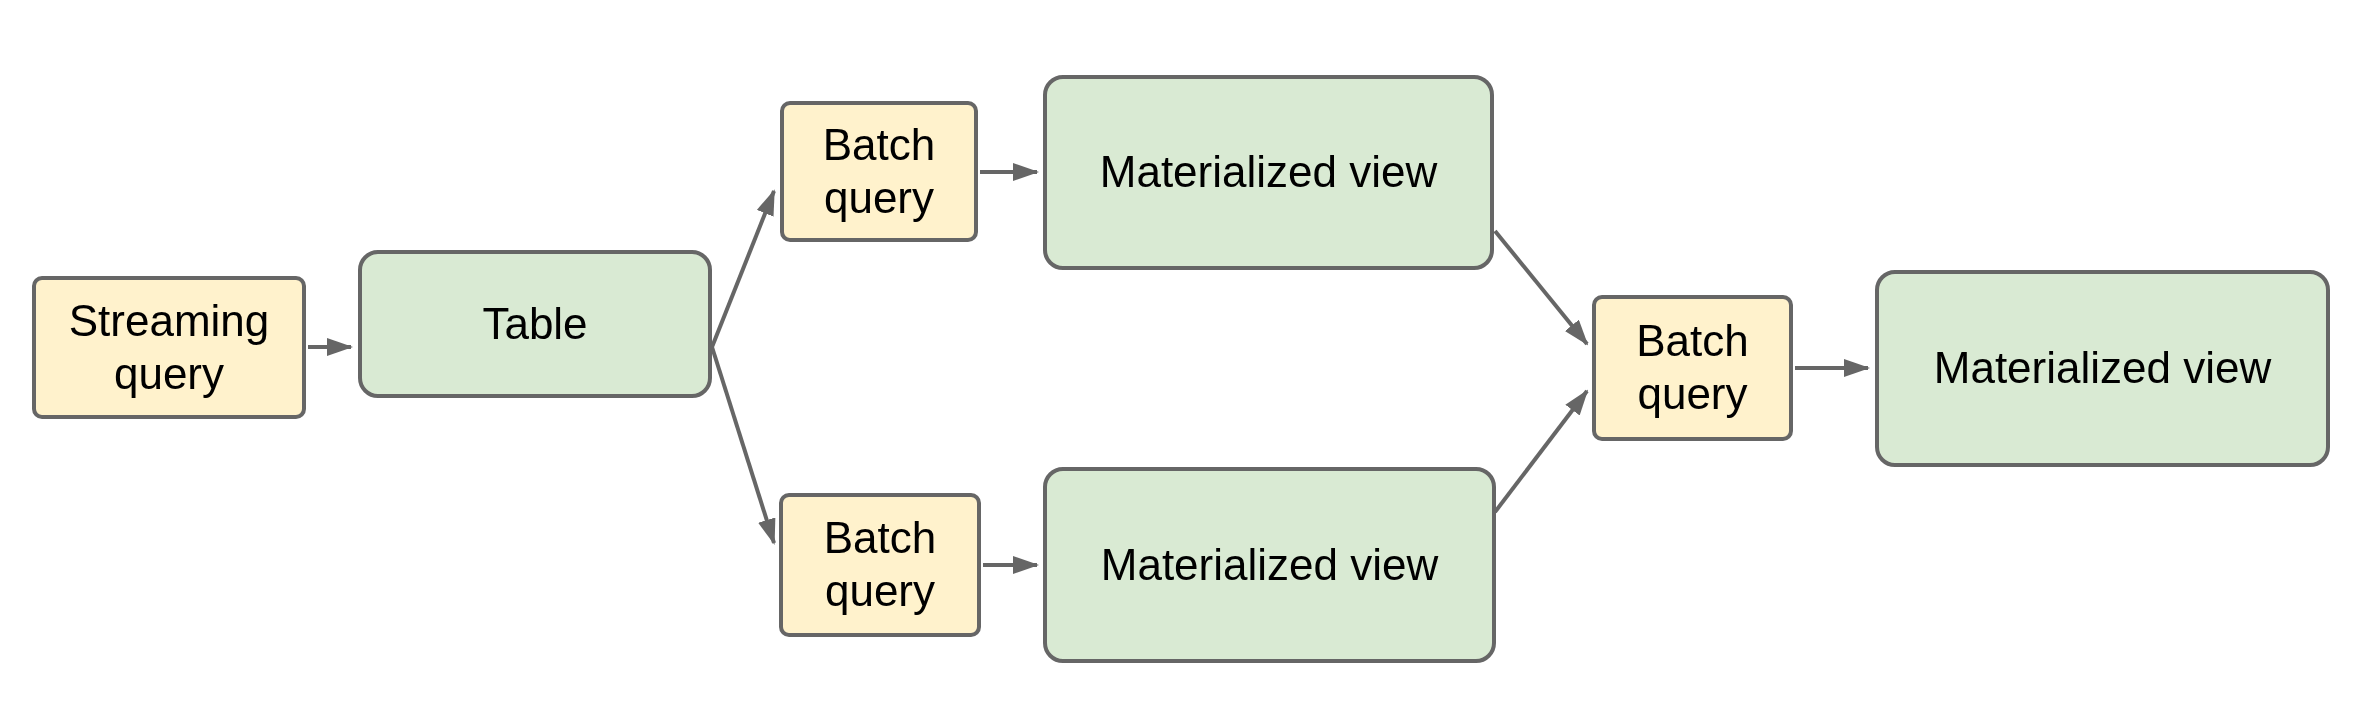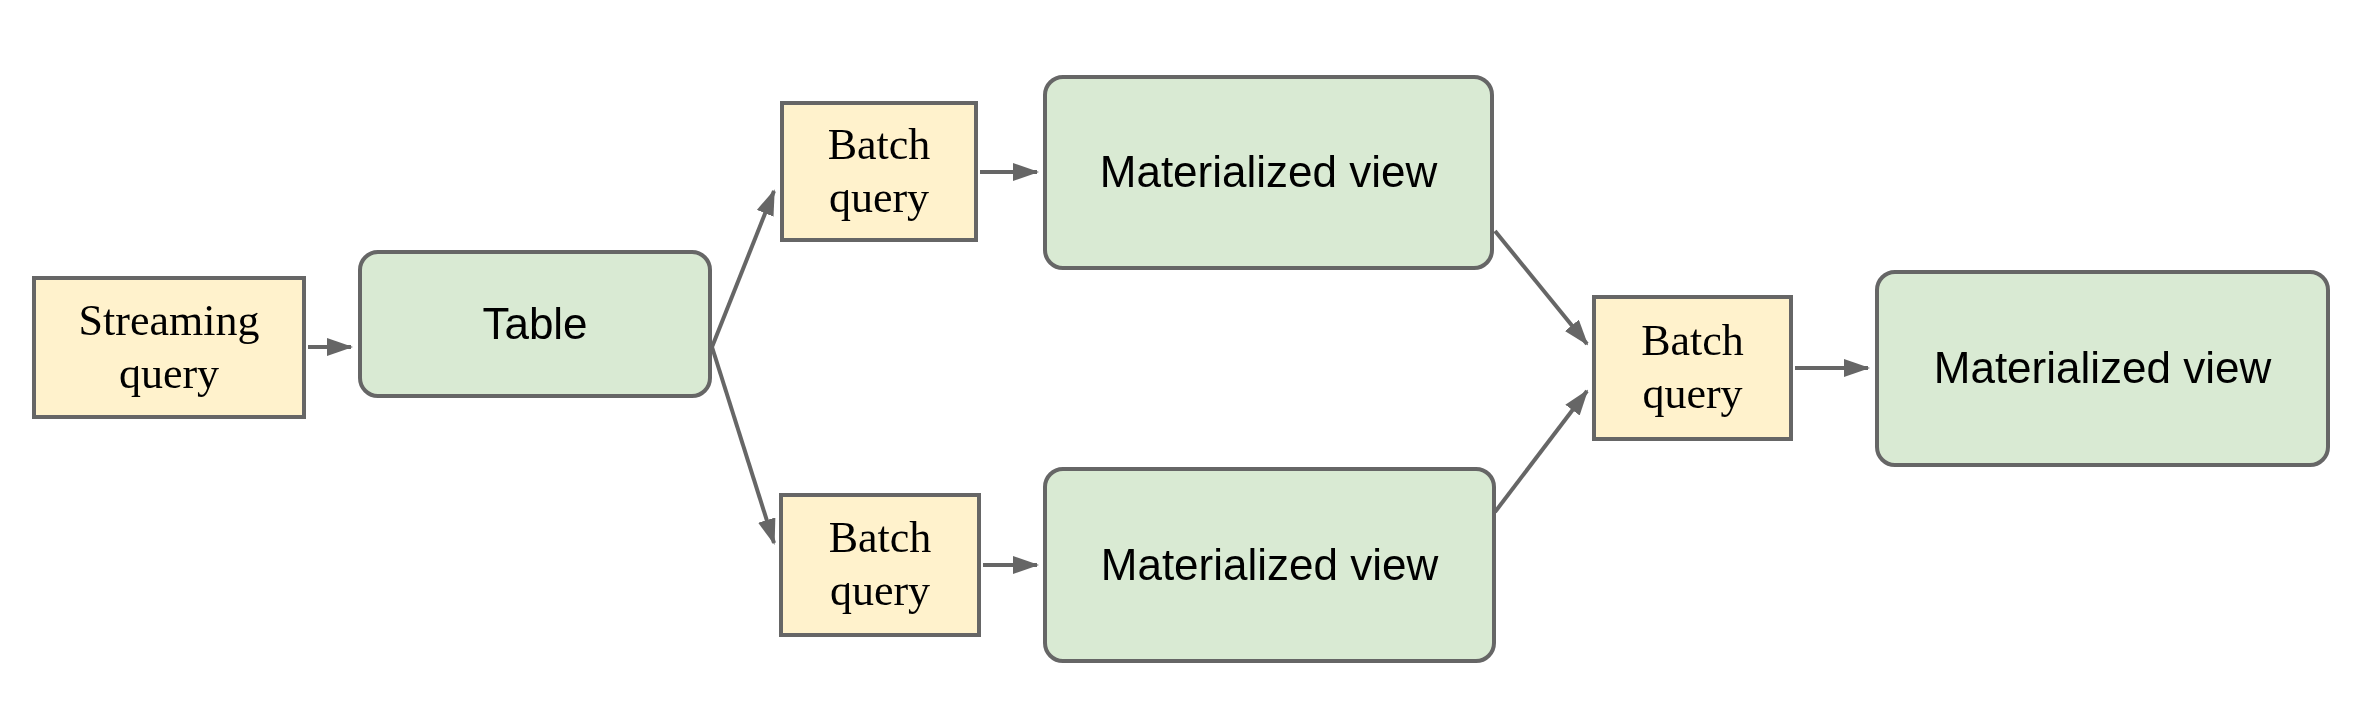--- a/index.html
+++ b/index.html
@@ -38,22 +38,21 @@
     justify-content: center;
     text-align: center;
     border: 4px solid var(--outline);
     color: var(--text-color);
     font-size: 44px;
     line-height: 1.2;
     padding: 0 14px;
   }
   .node.query {
     background: var(--query-fill);
-    border-radius: 0;
-    font-family: Liberation Serif, serif;
+    border-radius: 10px;
   }
   .node.view {
     background: var(--view-fill);
     border-radius: 20px;
   }
   .edge-line {
     stroke: var(--outline);
     stroke-width: 4;
     fill: none;
   }

